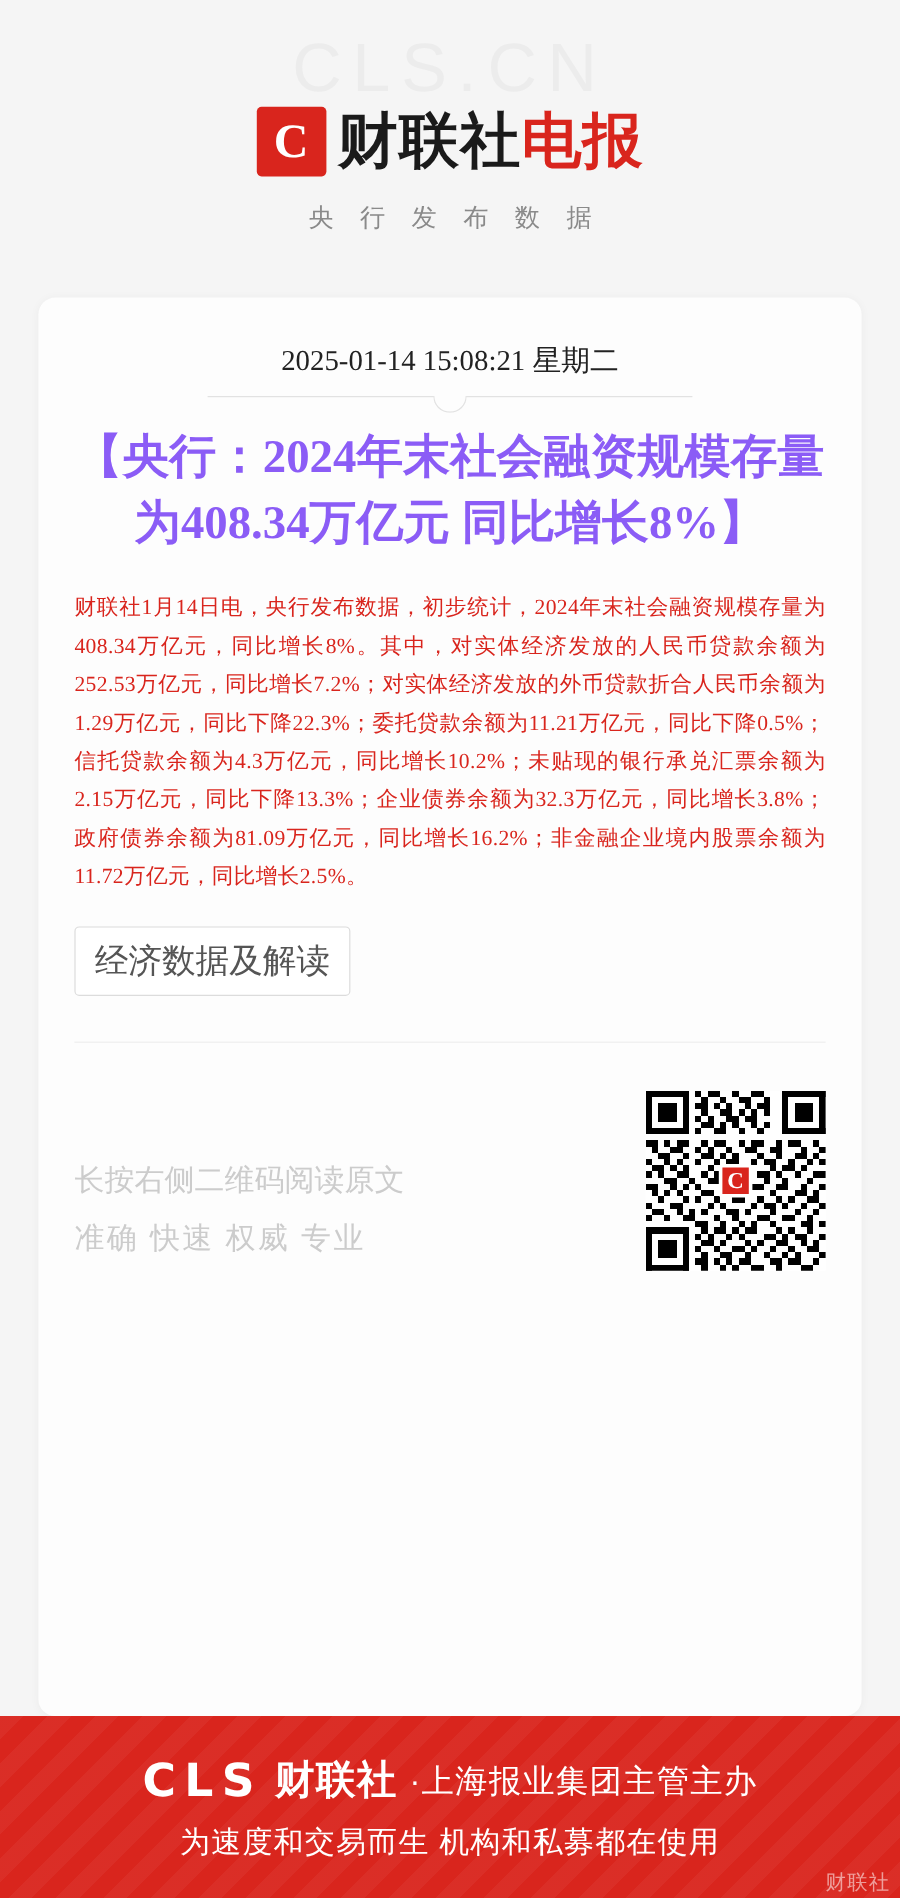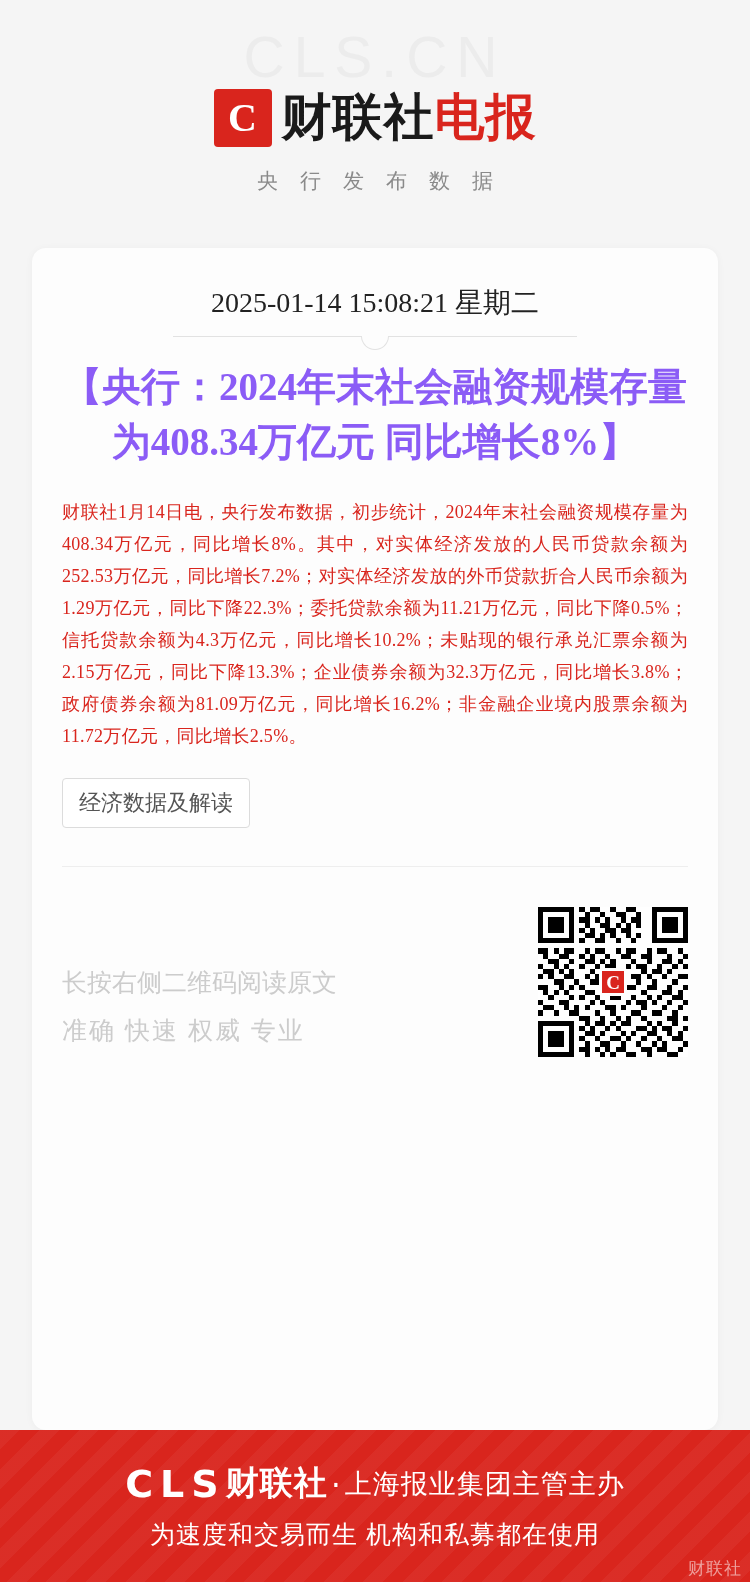--- a/index.html
+++ b/index.html
@@ -84,21 +84,21 @@
     border-radius: 14px;
     box-shadow: 0 1px 8px rgba(0,0,0,0.04);
     padding: 36px 30px 26px 30px;
     flex: 1 1 auto;
     min-height: 0;
     position: relative;
     overflow: hidden;
   }
   .date-line {
     text-align: center;
-    font-size: 28px;
+    font-size: 24px;
     color: #222;
     font-family: "Liberation Serif", "DejaVu Serif", serif;
     padding-bottom: 14px;
   }
   .date-underline {
     width: 404px;
     height: 1px;
     background: #e2e2e2;
     margin: 0 auto 4px auto;
     position: relative;
@@ -139,21 +139,21 @@
   .tags {
     margin-top: 26px;
     display: flex;
     gap: 14px;
     flex-wrap: wrap;
   }
   .tag {
     border: 1px solid #dcdcdc;
     border-radius: 4px;
     padding: 9px 16px;
-    font-size: 22px;
+    font-size: 28px;
     color: #555;
     background: #fff;
   }
   .divider {
     margin-top: 38px;
     height: 1px;
     background: #eee;
   }
   .footer-card {
     margin-top: 40px;
@@ -201,38 +201,38 @@
     overflow: hidden;
     background-image: repeating-linear-gradient(135deg, rgba(255,255,255,0.045) 0 14px, rgba(255,255,255,0) 14px 28px);
     display: flex;
     flex-direction: column;
     align-items: center;
     justify-content: center;
   }
   .banner-row1 {
     display: flex;
     align-items: center;
+    gap: 10px;
     color: #fff;
   }
   .cls-logo {
     font-size: 38px;
     font-weight: 700;
     letter-spacing: 7px;
     font-family: "DejaVu Sans", sans-serif;
     color: #fff;
   }
   .banner-cn {
     font-size: 33px;
     font-weight: 700;
     letter-spacing: 1px;
   }
   .banner-rest {
     font-size: 27px;
     letter-spacing: 1px;
-    font-family: Liberation Mono, monospace;
   }
   .banner-row2 {
     margin-top: 12px;
     color: #fff;
     font-size: 25px;
     letter-spacing: 1px;
   }
   .banner-badge {
     position: absolute;
     right: 8px;

